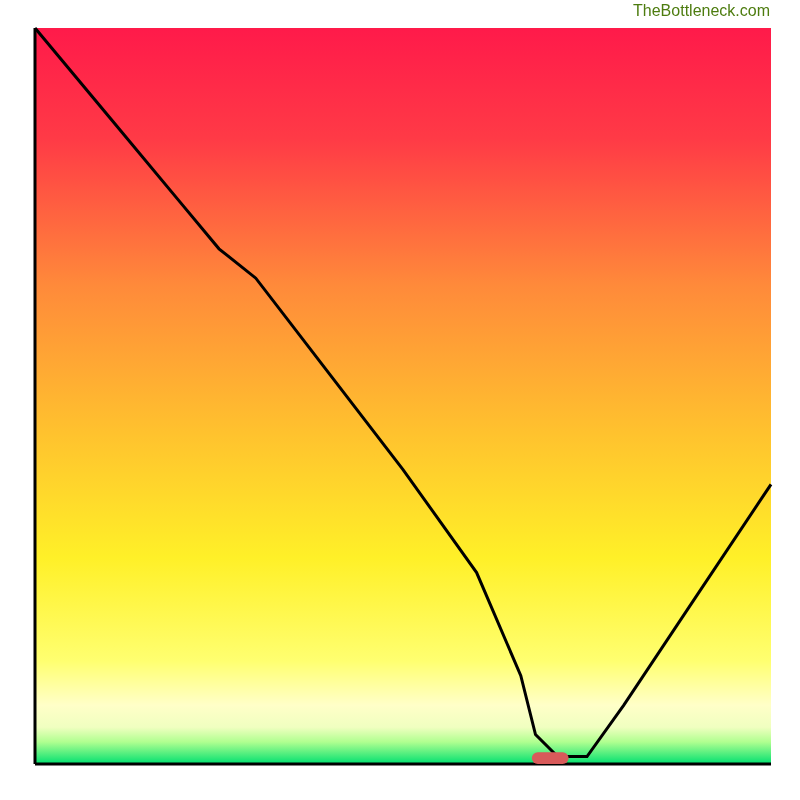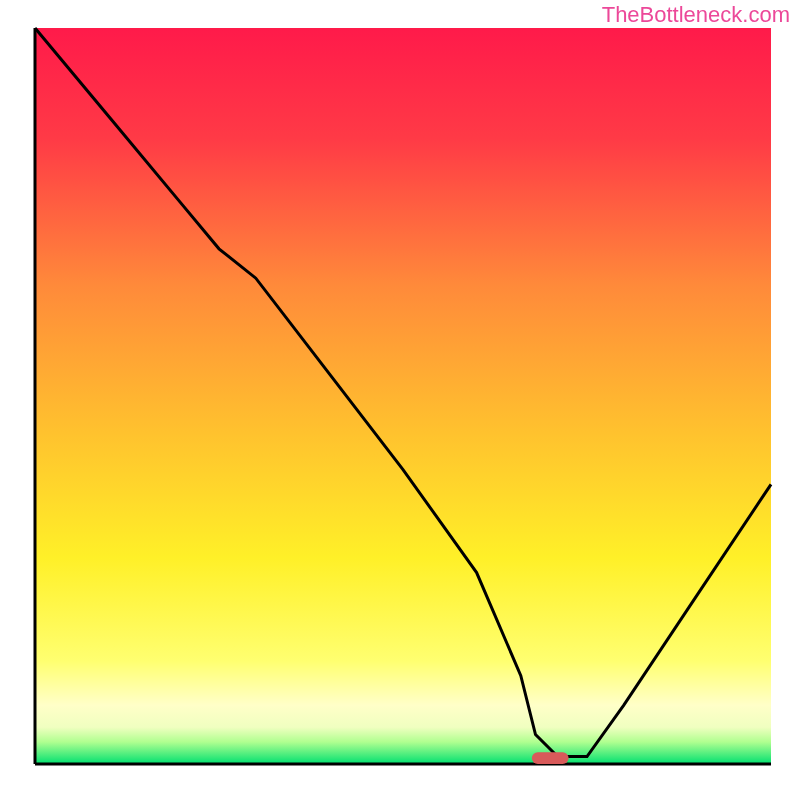--- a/index.html
+++ b/index.html
@@ -11,23 +11,23 @@
     font-family: Arial, sans-serif;
   }
   .container {
     position: relative;
     width: 800px;
     height: 800px;
   }
   .watermark {
     position: absolute;
     top: 2px;
-    right: 10px;
-    color: #ec4899;
-    font-size: 22px;
+    right: 30px;
+    color: #4d7c0f;
+    font-size: 16px;
     font-weight: 500;
     z-index: 10;
   }
   .chart-area {
     position: absolute;
     left: 35px;
     top: 28px;
     width: 736px;
     height: 736px;
   }

